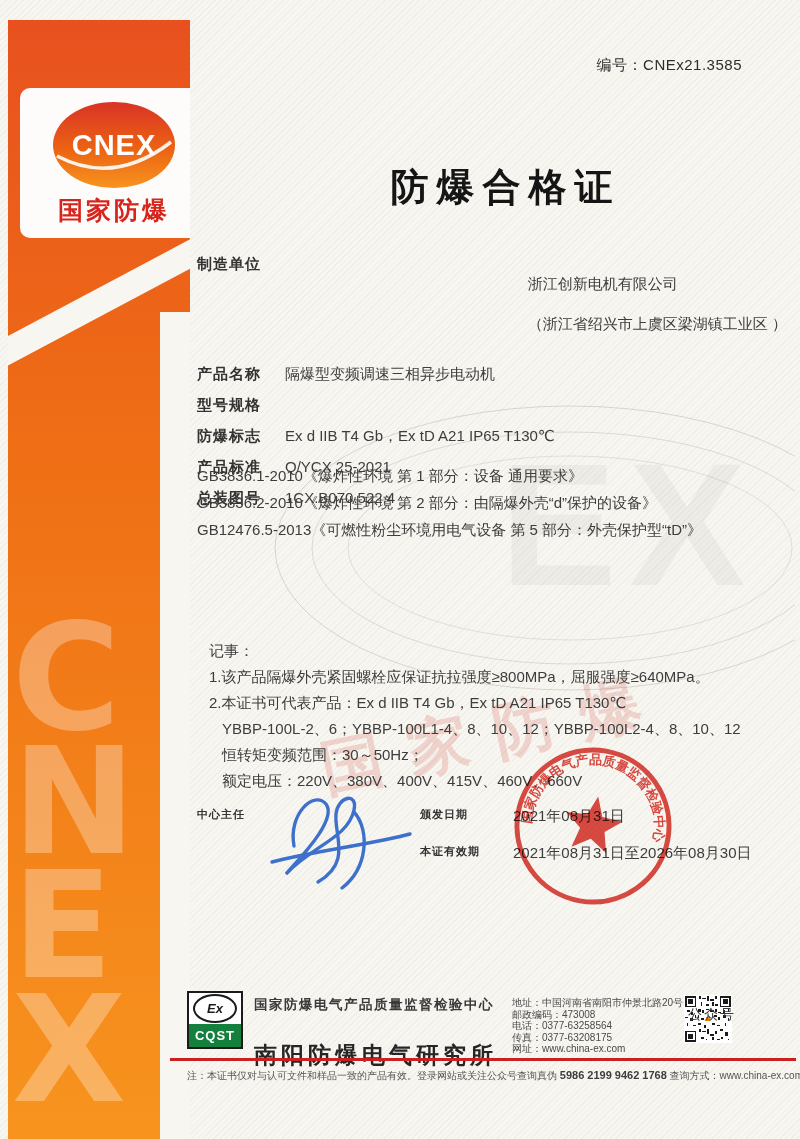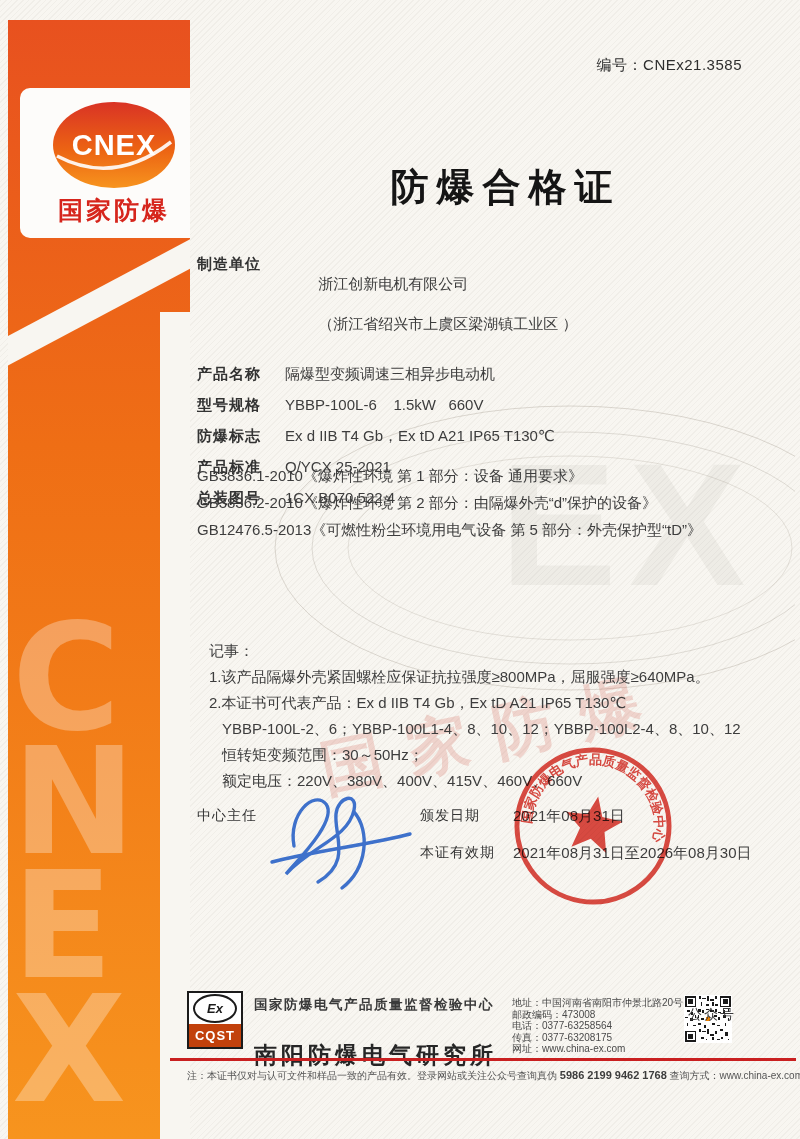--- a/index.html
+++ b/index.html
@@ -25,42 +25,42 @@
     color:rgba(205,75,60,.20);transform:rotate(-12deg);white-space:nowrap;}
   
   .cert-no{position:absolute;top:56px;right:58px;font-size:15px;color:#2e2e2e;letter-spacing:.5px;}
   .title{position:absolute;left:195px;top:144px;width:585px;margin:18px;text-align:center;
     font-size:38px;font-weight:bold;letter-spacing:8px;color:#151515;}
   
   .fields{position:absolute;left:197px;top:254px;width:590px;font-size:15px;}
   .frow{display:flex;margin-bottom:11px;line-height:20px;}
   .flabel{width:88px;flex:none;font-weight:600;color:#333;letter-spacing:1px;}
   .fvalue{white-space:pre-wrap;color:#3d3d3d;}
-  .frow.first{margin-bottom:10px;}
+  .frow.first{margin-bottom:10px;justify-content:space-between;}
   
   .standards{position:absolute;left:197px;top:462px;width:595px;font-size:15px;line-height:27px;color:#3d3d3d;}
   .notes{position:absolute;left:197px;top:638px;width:600px;font-size:15px;line-height:26px;color:#3d3d3d;margin-left:12px;}
   .notes .indent{padding-left:13px;}
   
-  .signoff-label{position:absolute;font-size:14px;font-weight:400;color:#333;letter-spacing:1px;}
+  .signoff-label{position:absolute;font-size:11px;font-weight:700;color:#333;letter-spacing:1px;}
   .signoff-value{position:absolute;font-size:15px;color:#3d3d3d;white-space:nowrap;}
   .director{left:197px;top:807px;}
   .issue-label{left:420px;top:807px;}
   .issue-value{left:513px;top:807px;}
   .valid-label{left:420px;top:844px;}
   .valid-value{left:513px;top:844px;}
   .signature{position:absolute;left:256px;top:776px;}
   .seal{position:absolute;left:508px;top:741px;pointer-events:none;mix-blend-mode:multiply;}
   
   .ex-logo{position:absolute;left:187px;top:991px;width:56px;height:58px;border:2.5px solid #1b1b1b;
     background:#fff;box-sizing:border-box;display:flex;flex-direction:column;}
   .ex-top{flex:1;display:flex;align-items:center;justify-content:center;}
   .ex-oval{width:40px;height:25px;border:2px solid #1b1b1b;border-radius:50%;display:flex;align-items:center;
     justify-content:center;font-size:13px;font-weight:bold;color:#1b1b1b;font-style:italic;}
-  .ex-bottom{height:23px;background:#c2410c;color:#fff;display:flex;align-items:center;justify-content:center;
+  .ex-bottom{height:23px;background:#15803d;color:#fff;display:flex;align-items:center;justify-content:center;
     font-size:13px;font-weight:bold;letter-spacing:1px;}
   .center-name{position:absolute;left:254px;top:996px;font-size:13.5px;font-weight:bold;color:#3a3a3a;letter-spacing:1.5px;}
   .institute-name{position:absolute;left:254px;top:1014px;font-size:23px;font-weight:bold;color:#262626;letter-spacing:4px;margin-top:26px;}
   .contact{position:absolute;left:512px;top:997px;font-size:10px;line-height:11.6px;color:#4a4a4a;}
   .qr{position:absolute;left:684px;top:995px;width:46px;height:46px;background:#fff;padding:1px;}
   .qr-caption{position:absolute;left:678px;top:1006px;width:58px;text-align:right;font-size:14px;color:#3a3a3a;letter-spacing:2px;}
   .red-line{position:absolute;left:170px;top:1058px;width:626px;height:2.5px;background:#c92020;}
   .note-line{position:absolute;left:187px;top:1069px;width:605px;font-size:10px;color:#555;white-space:nowrap;}
   .note-code{font-weight:bold;font-size:11px;color:#3d3d3d;}
 </style>
@@ -113,21 +113,20 @@
         <span>浙江创新电机有限公司</span><br>
         <span>（浙江省绍兴市上虞区梁湖镇工业区 ）</span>
       </span>
     </div>
     <div class="frow">
       <span class="flabel">产品名称</span>
       <span class="fvalue">隔爆型变频调速三相异步电动机</span>
     </div>
     <div class="frow">
       <span class="flabel">型号规格</span>
-      <span class="fvalue">YBBP-100L-6    1.5kW   660V</span>
     </div>
     <div class="frow">
       <span class="flabel">防爆标志</span>
       <span class="fvalue">Ex d IIB T4 Gb，Ex tD A21 IP65 T130℃</span>
     </div>
     <div class="frow">
       <span class="flabel">产品标准</span>
       <span class="fvalue">Q/YCX 25-2021</span>
     </div>
     <div class="frow">

